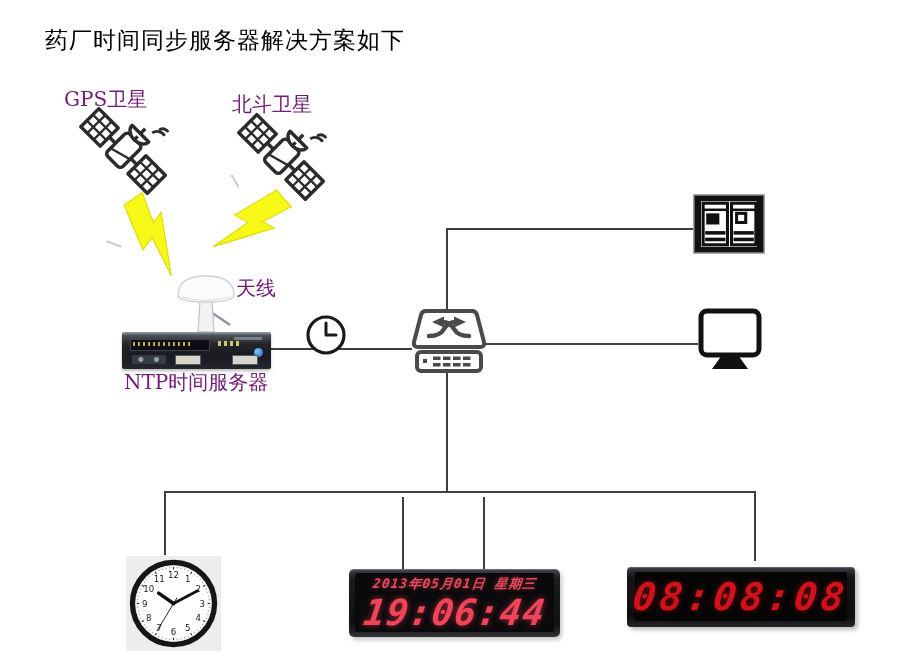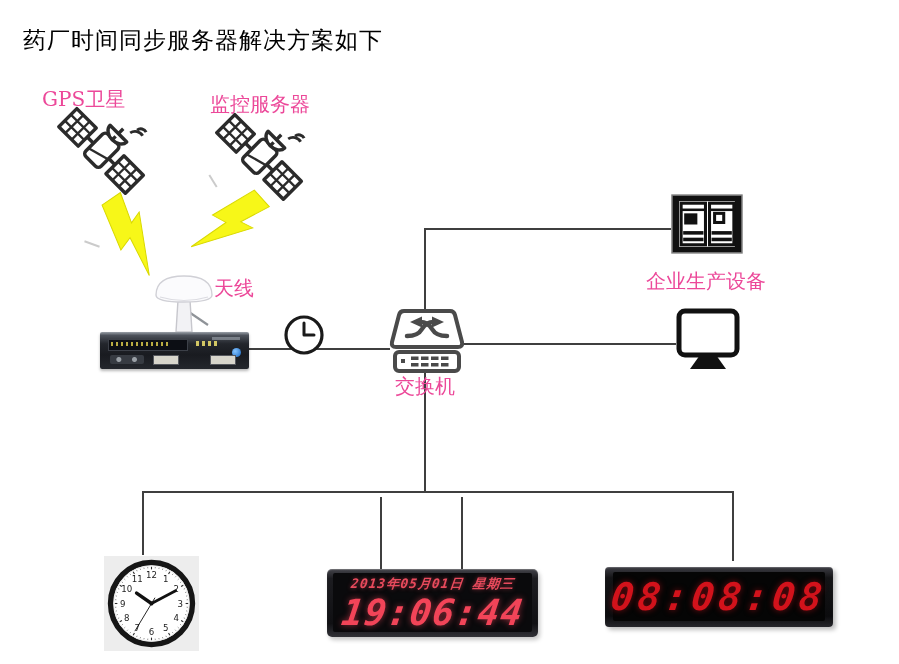--- a/index.html
+++ b/index.html
@@ -1,22 +1,22 @@
 <!DOCTYPE html>
 <html><head>
 <meta charset="utf-8">
 <style>
   html,body{margin:0;padding:0;background:#fff;}
   .stage{position:relative;width:857px;height:664px;background:#ffffff;overflow:hidden;
-         font-family:"DejaVu Serif","Liberation Serif",serif;color:#111;}
+         font-family:"DejaVu Serif","Liberation Serif",serif;color:#111;margin-left:22px;}
   .abs{position:absolute;}
   svg{display:block;overflow:visible;}
 
   .title{left:23px;top:25px;font-size:23px;letter-spacing:1px;white-space:nowrap;color:#000;}
-  .label{font-size:20px;white-space:nowrap;color:#ec4899;}
+  .label{font-size:20px;white-space:nowrap;color:#701a75;}
   .lbl-gps{left:42px;top:86px;}
   .lbl-beidou{left:210px;top:91px;}
   .lbl-antenna{left:214px;top:275px;}
   .lbl-ntp{left:102px;top:369px;}
   .lbl-switch{left:377px;top:373px;width:96px;text-align:center;}
   .lbl-equip{left:646px;top:268px;}
   .lbl-monitor{left:651px;top:373px;}
 
   .line{position:absolute;background:#3f3f3f;}
   .l-server-switch{left:249px;top:348px;width:141px;height:2px;}
@@ -103,21 +103,21 @@
   <div class="line l-bus"></div>
   <div class="line l-drop-left"></div>
   <div class="line l-drop-mid1"></div>
   <div class="line l-drop-mid2"></div>
   <div class="line l-drop-right"></div>
 
   <div class="artifact art1"></div>
   <div class="artifact art2"></div>
 
   <div class="abs label lbl-gps">GPS卫星</div>
-  <div class="abs label lbl-beidou">监控服务器</div>
+  <div class="abs label lbl-beidou">北斗卫星</div>
 
   <svg class="abs sat-gps" width="102" height="98" viewBox="0 0 100 100">
     <g transform="rotate(45 50 50)" fill="#fff" stroke="#2b2b2b" stroke-width="3.5" stroke-linejoin="round">
       <rect x="2" y="34" width="28" height="26"></rect>
       <path d="M11.3,34 V60 M20.6,34 V60 M2,42.6 H30 M2,51.3 H30" stroke-width="2.4" fill="none"></path>
       <rect x="70" y="34" width="28" height="26"></rect>
       <path d="M79.3,34 V60 M88.6,34 V60 M70,42.6 H98 M70,51.3 H98" stroke-width="2.4" fill="none"></path>
       <line x1="30" y1="47" x2="39" y2="47"></line>
       <line x1="61" y1="47" x2="70" y2="47"></line>
       <rect x="39" y="30" width="22" height="32" rx="4"></rect>
@@ -170,20 +170,21 @@
   <div class="abs server">
     <div class="srv-display"></div>
     <div class="srv-display-text"></div>
     <div class="srv-digits"></div>
     <div class="srv-toptext"></div>
     <div class="srv-logo"></div>
     <div class="srv-conn"></div>
     <div class="srv-slot1"></div>
     <div class="srv-slot2"></div>
   </div>
+  <div class="abs label lbl-ntp">NTP时间服务器</div>
 
   <svg class="abs clockicon" width="42" height="42" viewBox="0 0 42 42">
     <circle cx="21" cy="21" r="18" fill="#fff" stroke="#1a1a1a" stroke-width="3.2"></circle>
     <path d="M21,21 V9 M21,21 H31" fill="none" stroke="#1a1a1a" stroke-width="3" stroke-linecap="round"></path>
   </svg>
 
   <svg class="abs switchicon" width="78" height="64" viewBox="0 0 78 64">
     <path d="M16,2 H62 Q66,2 67,6 L74,33 Q75,38 70,38 H8 Q3,38 4,33 L11,6 Q12,2 16,2 Z" fill="#fff" stroke="#4a4a4a" stroke-width="4" stroke-linejoin="round"></path>
     <path d="M19,27 Q30,27 34,20 Q38,13 46,13" fill="none" stroke="#4a4a4a" stroke-width="4.5" stroke-linecap="round"></path>
     <polygon points="44,7.5 56,13 44,18.5" fill="#4a4a4a"></polygon>
@@ -195,41 +196,39 @@
       <rect x="23" y="47.5" width="7.5" height="3.5"></rect>
         <rect x="23" y="54" width="7.5" height="3.5"></rect>
       <rect x="33" y="47.5" width="7.5" height="3.5"></rect>
         <rect x="33" y="54" width="7.5" height="3.5"></rect>
       <rect x="43" y="47.5" width="7.5" height="3.5"></rect>
         <rect x="43" y="54" width="7.5" height="3.5"></rect>
       <rect x="53" y="47.5" width="7.5" height="3.5"></rect>
         <rect x="53" y="54" width="7.5" height="3.5"></rect>
     </g>
   </svg>
-  <div class="abs label lbl-switch">交换机</div>
 
   <svg class="abs equipicon" width="73" height="61" viewBox="0 0 72 60">
     <rect x="1" y="1" width="69" height="57" fill="#111" stroke="#7d7d7d" stroke-width="1.5"></rect>
     <rect x="8" y="7" width="55" height="45" fill="#fff"></rect>
     <g fill="#fff" stroke="#111" stroke-width="3">
       <rect x="10" y="9" width="24" height="41"></rect>
       <rect x="38" y="9" width="24" height="41"></rect>
     </g>
     <line x1="10" y1="15.5" x2="34" y2="15.5" stroke="#111" stroke-width="2.5"></line>
     <line x1="38" y1="15.5" x2="62" y2="15.5" stroke="#111" stroke-width="2.5"></line>
     <rect x="13" y="19" width="13" height="11" fill="#111"></rect>
     <rect x="43" y="19" width="9" height="9" fill="none" stroke="#111" stroke-width="3"></rect>
     <g fill="#111">
       <rect x="12" y="36.5" width="20" height="3.5"></rect>
         <rect x="12" y="43" width="20" height="3.5"></rect>
       <rect x="40" y="36.5" width="20" height="3.5"></rect>
         <rect x="40" y="43" width="20" height="3.5"></rect>
     </g>
   </svg>
-  <div class="abs label lbl-equip">企业生产设备</div>
 
   <svg class="abs monitoricon" width="66" height="66" viewBox="0 0 66 66">
     <rect x="4" y="4" width="58" height="44" rx="6" fill="#fff" stroke="#111" stroke-width="5"></rect>
     <polygon points="25,48 41,48 51,62 15,62" fill="#111"></polygon>
   </svg>
 
   <div class="abs photo">
     <svg id="analog-svg" width="91" height="91" viewBox="0 0 100 100">
         <circle cx="50" cy="50" r="45" fill="#fdfdfd" stroke="#161616" stroke-width="6"></circle>
         <circle cx="50" cy="50" r="41.5" fill="#ffffff" stroke="#e3e3e3" stroke-width="0.8"></circle>

